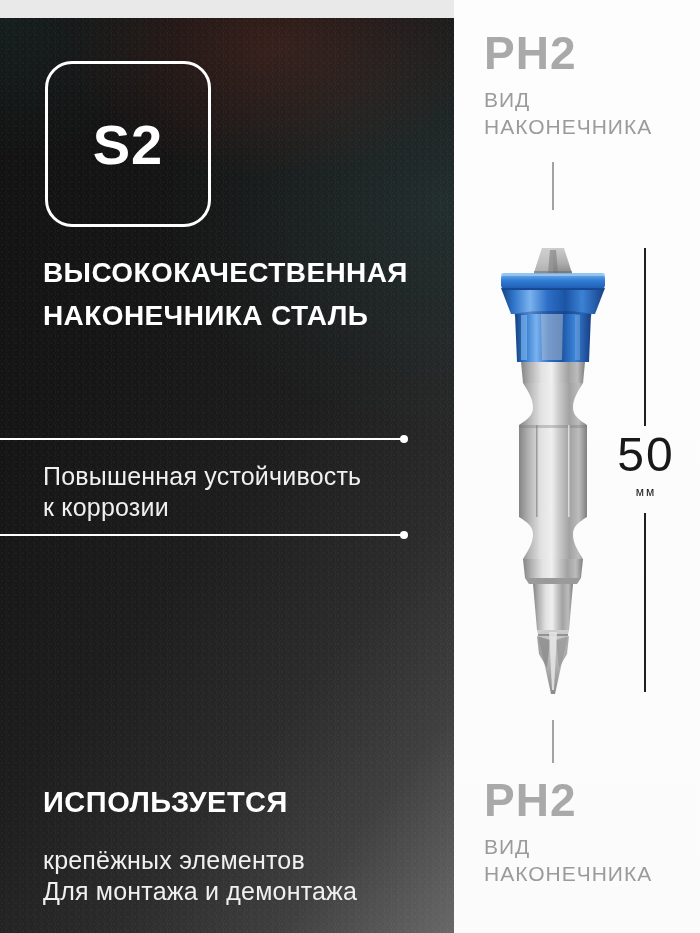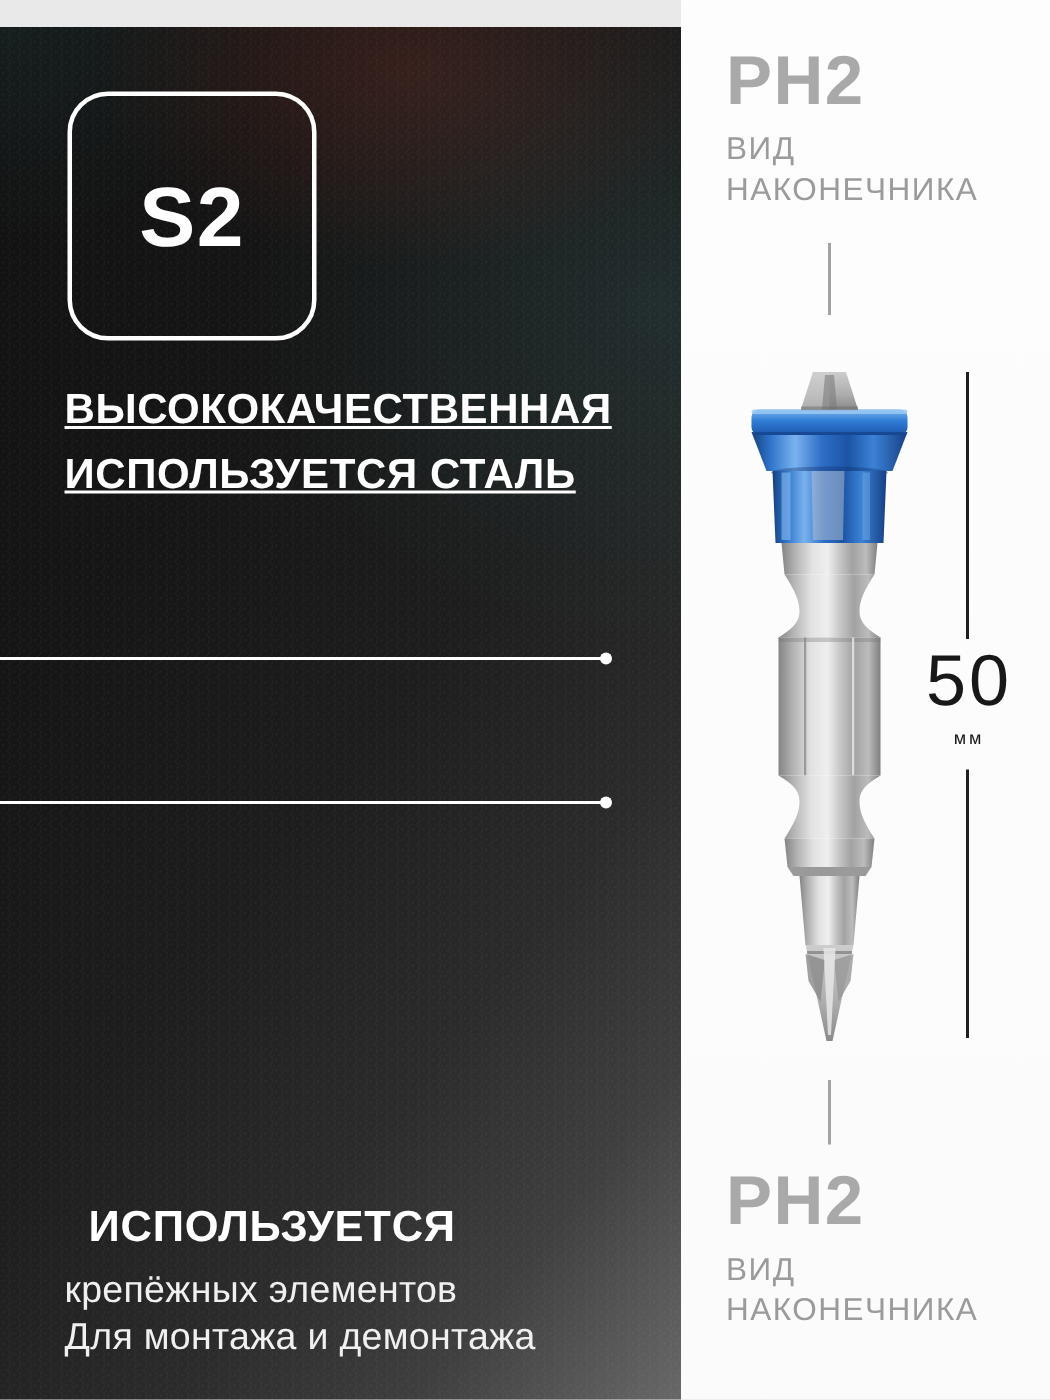--- a/index.html
+++ b/index.html
@@ -25,40 +25,40 @@
     opacity:.8;
   }
   .badge{
     position:absolute;left:45px;top:43px;width:160px;height:160px;
     border:3px solid #ffffff;border-radius:27px;
     display:flex;align-items:center;justify-content:center;
   }
   .badge-text{font-size:56px;font-weight:700;color:#ffffff;letter-spacing:1px;}
   .headline{
     position:absolute;left:43px;top:233px;margin:0;
-    font-size:28px;line-height:43px;font-weight:700;color:#ffffff;letter-spacing:.4px;text-decoration:underline;
+    font-size:28px;line-height:43px;font-weight:700;color:#ffffff;letter-spacing:.4px;
   }
   .headline span{display:block;}
   .feature{
     position:absolute;left:43px;margin:0;
     font-size:25px;line-height:31px;font-weight:400;color:#f0f0f0;letter-spacing:.2px;
   }
   .feature span{display:block;}
   .feature-1{top:345px;}
   .feature-2{top:443px;}
   .divider{
     position:absolute;left:0;width:404px;height:2px;background:#ffffff;
   }
   .divider::after{
     content:"";position:absolute;right:-4px;top:-3px;width:8px;height:8px;border-radius:50%;background:#ffffff;
   }
   .divider-1{top:420px;}
   .divider-2{top:516px;}
   .usage-title{
-    position:absolute;left:43px;top:768px;margin:16px;
+    position:absolute;left:43px;top:768px;margin:0;
     font-size:29px;font-weight:700;color:#ffffff;letter-spacing:.5px;
   }
   .usage-text{
     position:absolute;left:43px;top:827px;margin:0;
     font-size:25px;line-height:31px;font-weight:400;color:#f0f0f0;letter-spacing:.2px;
   }
   .usage-text span{display:block;}
   
   .light-panel{
     position:absolute;left:454px;top:0;width:246px;height:933px;
@@ -97,26 +97,30 @@
 <div class="card">
 
   <div class="dark-panel">
 
     <div class="badge">
       <span class="badge-text">S2</span>
     </div>
 
     <h1 class="headline">
       <span>ВЫСОКОКАЧЕСТВЕННАЯ</span>
-      <span>ИСПОЛЬЗУЕТСЯ СТАЛЬ</span>
+      <span>НАКОНЕЧНИКА СТАЛЬ</span>
     </h1>
 
 
     <div class="divider divider-1"></div>
 
+    <p class="feature feature-2">
+      <span>Повышенная устойчивость</span>
+      <span>к коррозии</span>
+    </p>
 
     <div class="divider divider-2"></div>
 
     <h2 class="usage-title">ИСПОЛЬЗУЕТСЯ</h2>
 
     <p class="usage-text">
       <span>крепёжных элементов</span>
       <span>Для монтажа и демонтажа</span>
     </p>
   </div>

